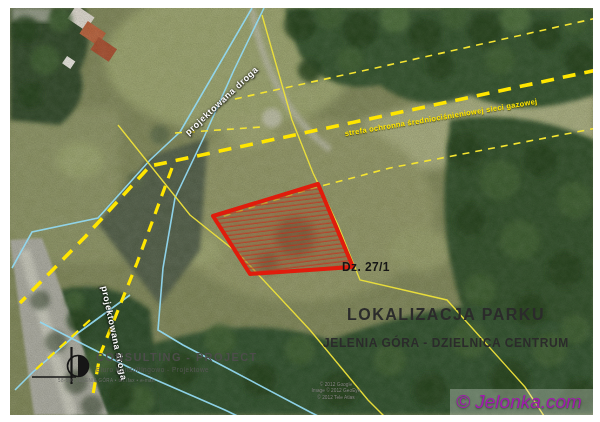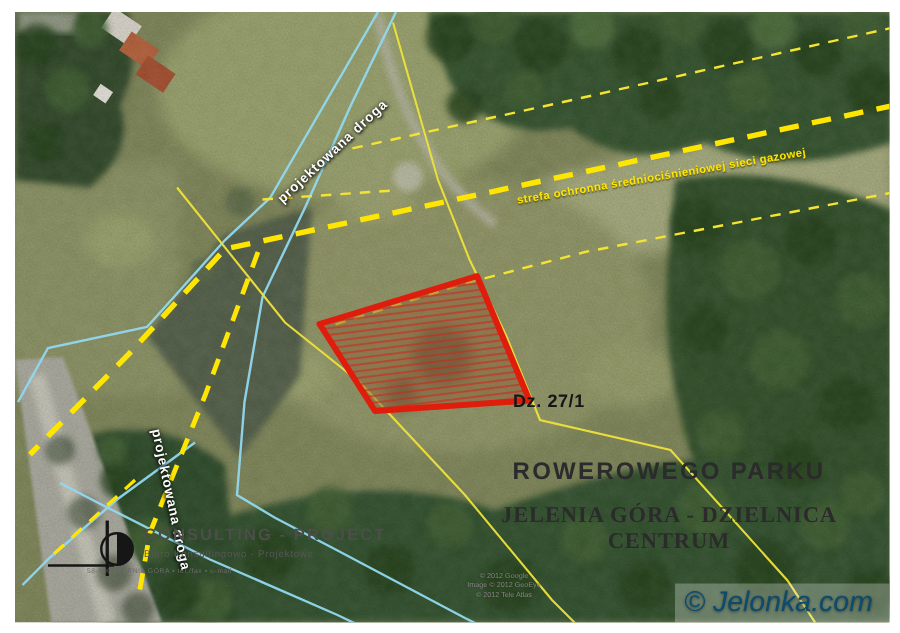--- a/index.html
+++ b/index.html
@@ -18,35 +18,35 @@
   .lbl-road-bottom{left:109px;top:285px;transform:rotate(78deg);}
   .lbl-gas{
     left:344px;top:129px;font-size:7.5px;font-weight:bold;color:#ffe600;
     letter-spacing:.3px;transform:rotate(-9.5deg);transform-origin:0 0;
     text-shadow:0 1px 1px rgba(60,60,0,.8);
   }
   .lbl-parcel{left:324px;top:260px;font-size:12px;font-weight:bold;color:#161616;letter-spacing:.4px;margin-left:18px;}
   .title-block{position:absolute;left:320px;top:303px;width:252px;text-align:center;color:#2b2b2b;}
   .title-l1{font-size:16px;font-weight:bold;letter-spacing:1.5px;line-height:1.5;}
   .title-l2{font-size:16px;font-weight:bold;letter-spacing:2px;line-height:1.4;}
-  .title-sub{font-size:15px;font-weight:bold;letter-spacing:.6px;margin-top:9px;font-family:Liberation Serif, serif;}
+  .title-sub{font-size:12px;font-weight:bold;letter-spacing:.6px;margin-top:9px;}
   .logo-company{left:96px;top:351px;font-size:11px;font-weight:bold;letter-spacing:1.4px;color:#4d4d4b;}
   .logo-tagline{left:96px;top:366px;font-size:6.5px;letter-spacing:.5px;color:#565654;}
   .logo-micro{left:58px;top:378px;font-size:4.5px;letter-spacing:.4px;color:#6b6b69;}
   .attrib{
     left:278px;top:382px;width:116px;text-align:center;font-size:4.8px;
     line-height:1.35;color:#8a8a86;white-space:normal;
     text-shadow:0 0 1px rgba(0,0,0,.4);
   }
   .wm-band{
     position:absolute;left:450px;top:389px;width:143px;height:26px;
     background:rgba(255,255,255,.27);
   }
   .wm-text{
-    left:456px;top:391px;font-size:19px;font-style:italic;color:#0c4a6e;
+    left:456px;top:391px;font-size:19px;font-style:italic;color:#a21caf;
     text-shadow:0 1px 2px rgba(0,0,0,.45);
   }
 </style>
 </head>
 <body>
 
 <div class="page">
 
   <svg class="map-svg" width="600" height="422" viewBox="0 0 600 422">
     <defs>
@@ -217,21 +217,21 @@
       <path d="M78,355.5 A10.5,10.5 0 0 1 78,376.5 Z" fill="#161616" stroke="none"></path>
     </g>
   </svg>
 
   <div class="lbl lbl-road lbl-road-top">projektowana droga</div>
   <div class="lbl lbl-road lbl-road-bottom">projektowana droga</div>
   <div class="lbl lbl-gas">strefa ochronna średniociśnieniowej sieci gazowej</div>
   <div class="lbl lbl-parcel">Dz. 27/1</div>
 
   <div class="title-block">
-    <div class="title-l1">ROWEROWEGO PARKU</div>
+    <div class="title-l1">LOKALIZACJA PARKU</div>
     <div class="title-sub">JELENIA GÓRA - DZIELNICA CENTRUM</div>
   </div>
 
   <div class="lbl logo-company">CONSULTING - PROJECT</div>
   <div class="lbl logo-tagline">Biuro Konsultingowo - Projektowe</div>
   <div class="lbl logo-micro">58-500 JELENIA GÓRA  •  tel./fax  •  e-mail</div>
 
   <div class="lbl attrib">
     <div>© 2012 Google</div>
     <div>Image © 2012 GeoEye</div>

